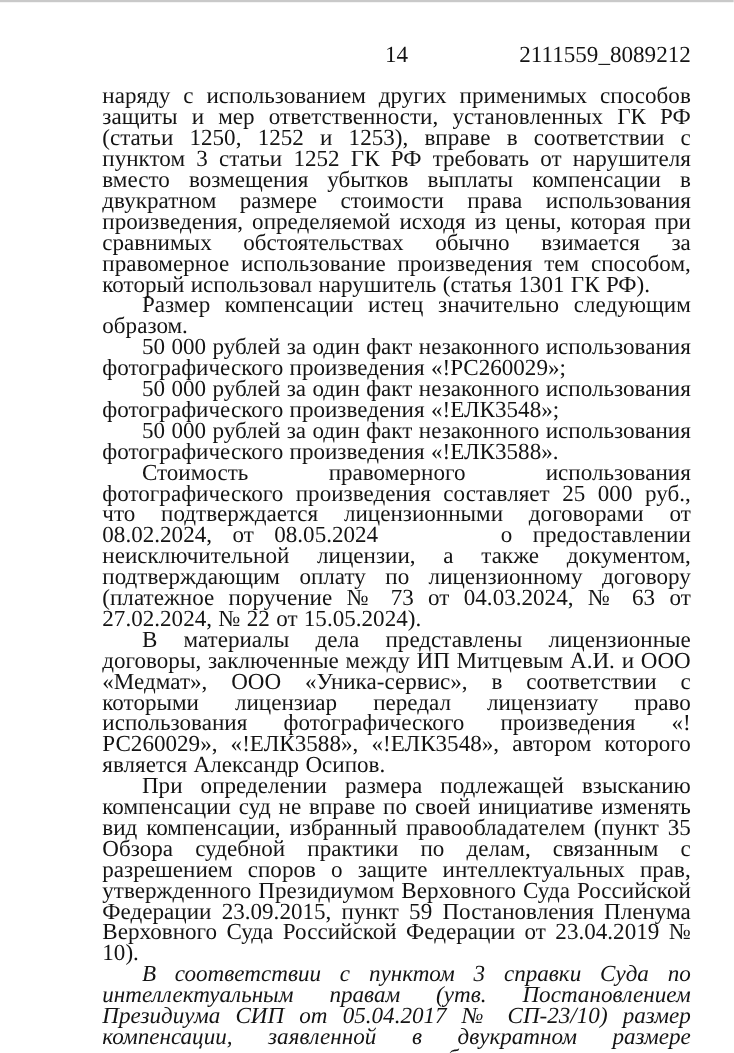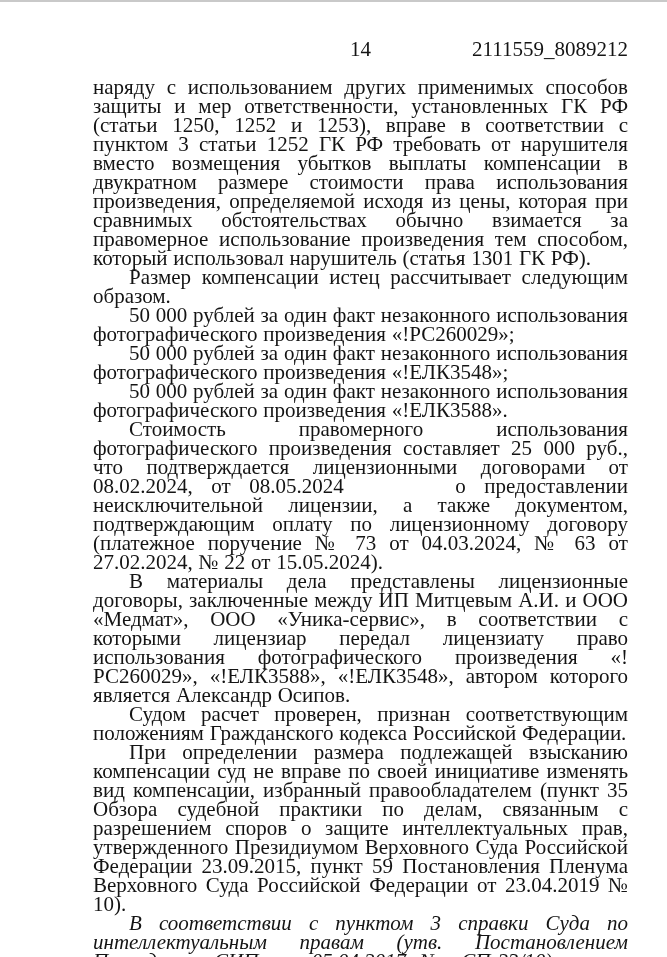--- a/index.html
+++ b/index.html
@@ -62,24 +62,23 @@
 
 <div class="page">
 
   <div class="page-header">
     <span class="page-number">14</span>
     <span class="document-id">2111559_8089212</span>
   </div>
 
   <div class="content">
     <p class="continuation">наряду с использованием других применимых способов защиты и мер ответственности, установленных ГК РФ (статьи 1250, 1252 и 1253), вправе в соответствии с пунктом 3 статьи 1252 ГК РФ требовать от нарушителя вместо возмещения убытков выплаты компенсации в двукратном размере стоимости права использования произведения, определяемой исходя из цены, которая при сравнимых обстоятельствах обычно взимается за правомерное использование произведения тем способом, который использовал нарушитель (статья 1301 ГК РФ).</p>
-    <p>Размер компенсации истец рассчитывает следующим образом.</p>
+    <p>Размер компенсации истец значительно следующим образом.</p>
     <p>50 000 рублей за один факт незаконного использования фотографического произведения «!РС260029»;</p>
     <p>50 000 рублей за один факт незаконного использования фотографического произведения «!ЕЛК3548»;</p>
     <p>50 000 рублей за один факт незаконного использования фотографического произведения «!ЕЛК3588».</p>
     <p>Стоимость правомерного использования фотографического произведения составляет 25 000 руб., что подтверждается лицензионными договорами от 08.02.2024, от 08.05.2024&nbsp;&nbsp;&nbsp;&nbsp;&nbsp; о предоставлении неисключительной лицензии, а также документом, подтверждающим оплату по лицензионному договору (платежное поручение № 73 от 04.03.2024, № 63 от 27.02.2024, № 22 от 15.05.2024).</p>
     <p>В материалы дела представлены лицензионные договоры, заключенные между ИП Митцевым А.И. и ООО «Медмат», ООО «Уника-сервис», в соответствии с которыми лицензиар передал лицензиату право использования фотографического произведения «!РС260029», «!ЕЛК3588», «!ЕЛК3548», автором которого является Александр Осипов.</p>
-    <p>Судом расчет проверен, признан соответствующим положениям Гражданского кодекса Российской Федерации.</p>
     <p>При определении размера подлежащей взысканию компенсации суд не вправе по своей инициативе изменять вид компенсации, избранный правообладателем (пункт 35 Обзора судебной практики по делам, связанным с разрешением споров о защите интеллектуальных прав, утвержденного Президиумом Верховного Суда Российской Федерации 23.09.2015, пункт 59 Постановления Пленума Верховного Суда Российской Федерации от 23.04.2019 № 10).</p>
     <p class="cut-off">В соответствии с пунктом 3 справки Суда по интеллектуальным правам (утв. Постановлением Президиума СИП от 05.04.2017 № СП-23/10) размер компенсации, заявленной в двукратном размере стоимости права использования объектов авторского или смежных прав, определяется на основании цены, которая при сравнимых обстоятельствах обычно взимается за использование конкретного объекта, а не иных объектов. Поскольку право использования различных объектов авторского права, в том числе и различных фотографий различных авторов, может иметь значительно отличающуюся стоимостную оценку, которая зависит как от качества</p>
   </div>
 
 </div>
 
 </body></html>

